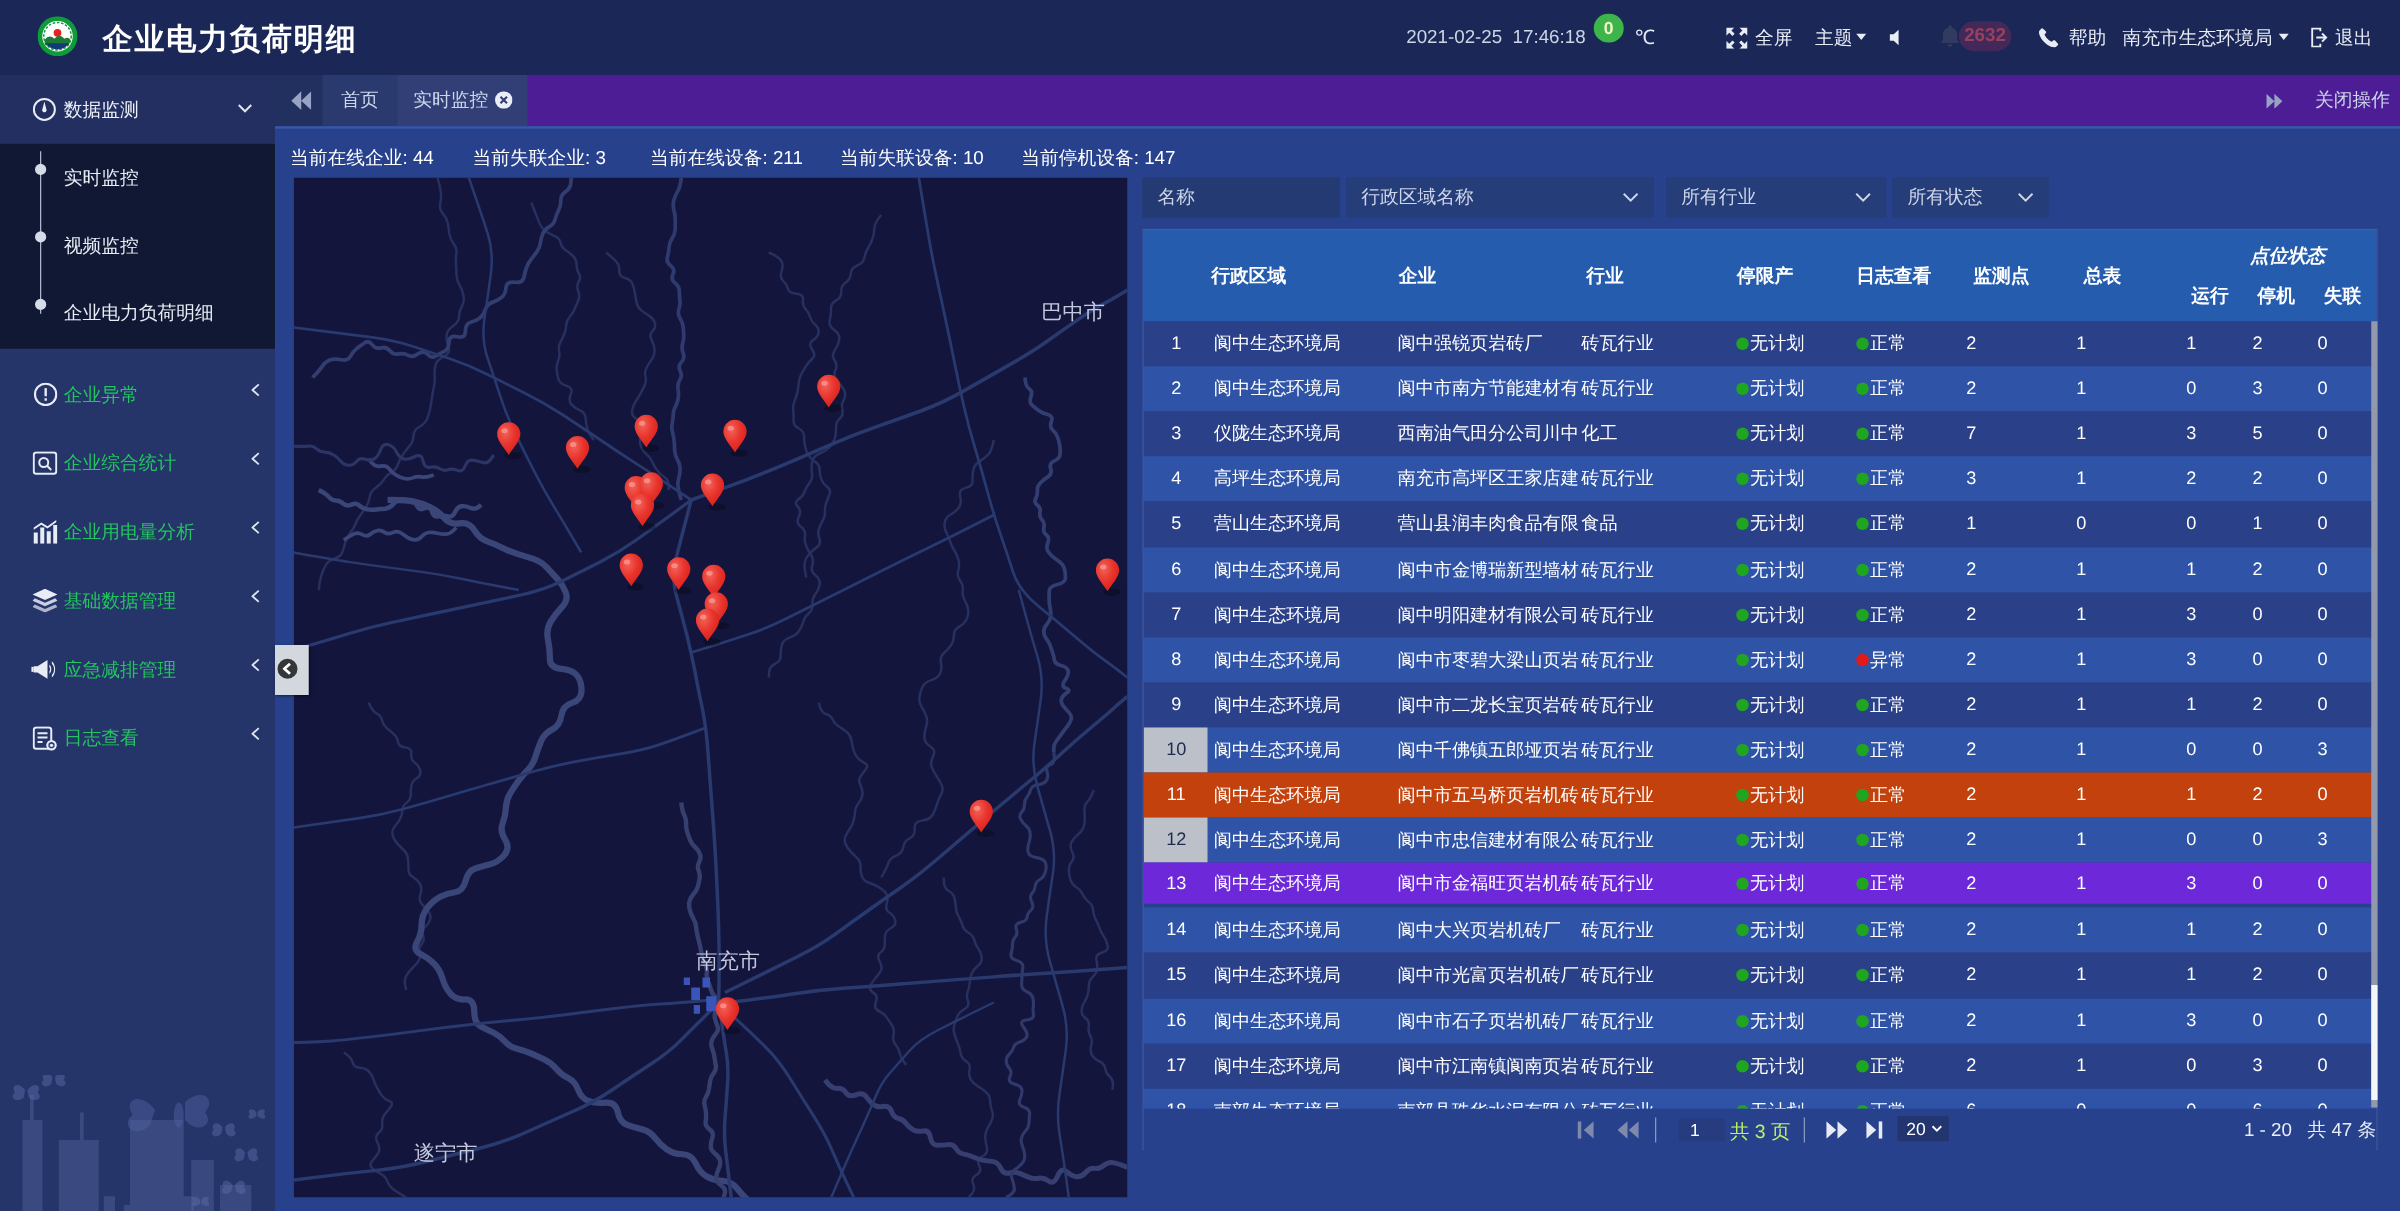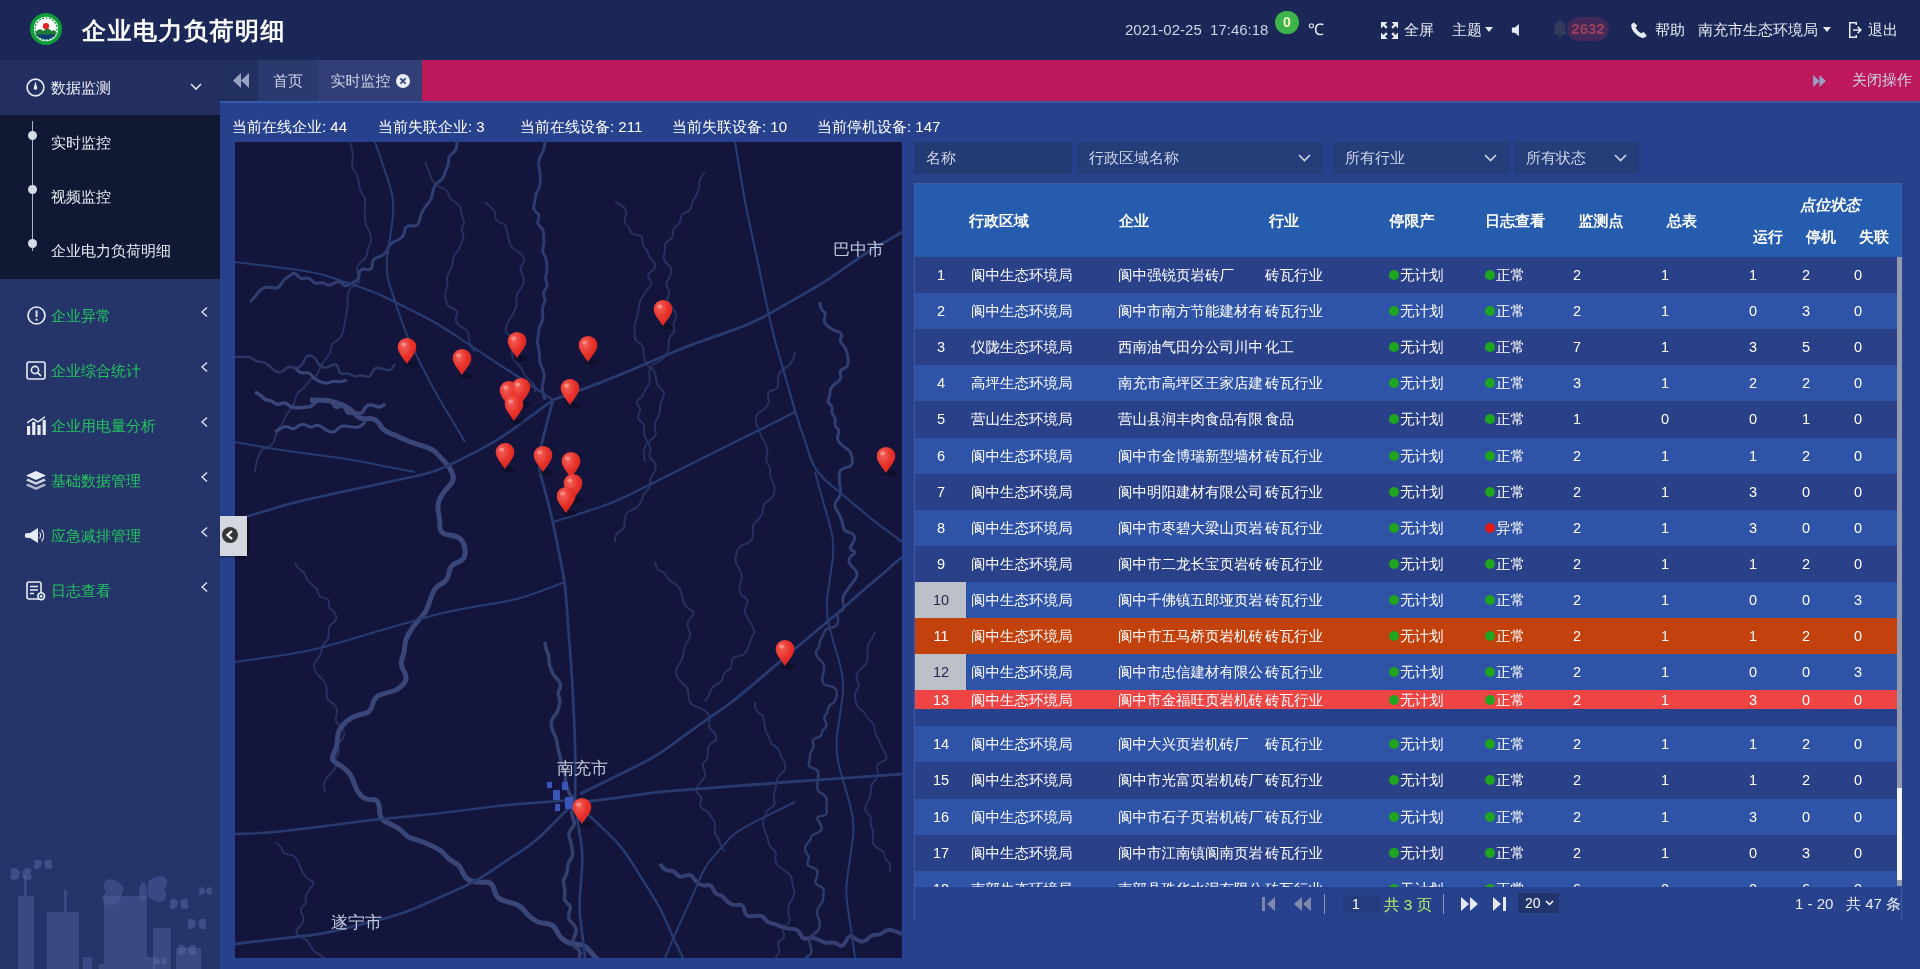--- a/index.html
+++ b/index.html
@@ -1,20 +1,20 @@
 <!DOCTYPE html>
 <html><head><meta charset="utf-8">
 <style>
 *{margin:0;padding:0;box-sizing:border-box;}
 html,body{width:1920px;height:969px;overflow:hidden;background:#27418D;
 font-family:"Liberation Sans",sans-serif;}
 .abs{position:absolute;}
 #header{position:absolute;left:0;top:0;width:1920px;height:60px;background:#1A2757;}
 #sidebar{position:absolute;left:0;top:60px;width:220px;height:909px;background:#253469;}
-#tabbar{position:absolute;left:220px;top:60px;width:1700px;height:41px;background:#be185d;}
+#tabbar{position:absolute;left:220px;top:60px;width:1700px;height:41px;background:#4c1d95;}
 #content{position:absolute;left:220px;top:101px;width:1700px;height:868px;background:#27418D;}
 .htx{color:#e8ecf5;font-size:15px;white-space:nowrap;}
 .menu-item{position:absolute;left:0;width:228px;height:55px;color:#22c55e;font-size:15px;font-family:Liberation Mono, monospace;}
 .menu-item .mi-label{position:absolute;left:51px;top:50%;transform:translateY(-50%);}
 .menu-item .mi-arrow{position:absolute;right:20px;top:50%;transform:translateY(-50%);color:#dfe4f0;font-size:12px;}
 .sub-item{position:absolute;left:51px;color:#e8ecf5;font-size:15px;transform:translateY(-50%);white-space:nowrap;}
 .tab{position:absolute;top:0;height:41px;color:#ccd5ea;font-size:15px;text-align:center;line-height:41px;}
 .statx{position:absolute;top:12px;height:28px;line-height:28px;color:#ffffff;font-size:15px;white-space:nowrap;}
 .filt{position:absolute;top:142px;height:32px;color:#cdd5e8;font-size:15px;line-height:32px;}
 .th{position:absolute;color:#ffffff;font-size:15px;font-weight:bold;white-space:nowrap;transform:translate(-50%,-50%);}
@@ -557,21 +557,21 @@
         <div class="dot" style="left:474px;background:#1FA51F"></div>
         <div class="cell-l" style="left:485px">无计划</div>
         <div class="dot" style="left:570px;background:#1FA51F"></div>
         <div class="cell-l" style="left:581px">正常</div>
         <div class="cell-c" style="left:662px">2</div>
         <div class="cell-c" style="left:750px">1</div>
         <div class="cell-c" style="left:838px">0</div>
         <div class="cell-c" style="left:891px">0</div>
         <div class="cell-c" style="left:943px">3</div>
       </div>
-      <div class="abs" style="left:0;top:433.2px;width:986px;height:19px;background:#ef4444">
+      <div class="abs" style="left:0;top:433.2px;width:986px;height:33px;background:#6d28d9">
         <div class="cell-c" style="left:26px">13</div>
         <div class="cell-l" style="left:56px">阆中生态环境局</div>
         <div class="cell-l" style="left:203px;max-width:146px;overflow:hidden">阆中市金福旺页岩机砖</div>
         <div class="cell-l" style="left:350px">砖瓦行业</div>
         <div class="dot" style="left:474px;background:#1FA51F"></div>
         <div class="cell-l" style="left:485px">无计划</div>
         <div class="dot" style="left:570px;background:#1FA51F"></div>
         <div class="cell-l" style="left:581px">正常</div>
         <div class="cell-c" style="left:662px">2</div>
         <div class="cell-c" style="left:750px">1</div>

